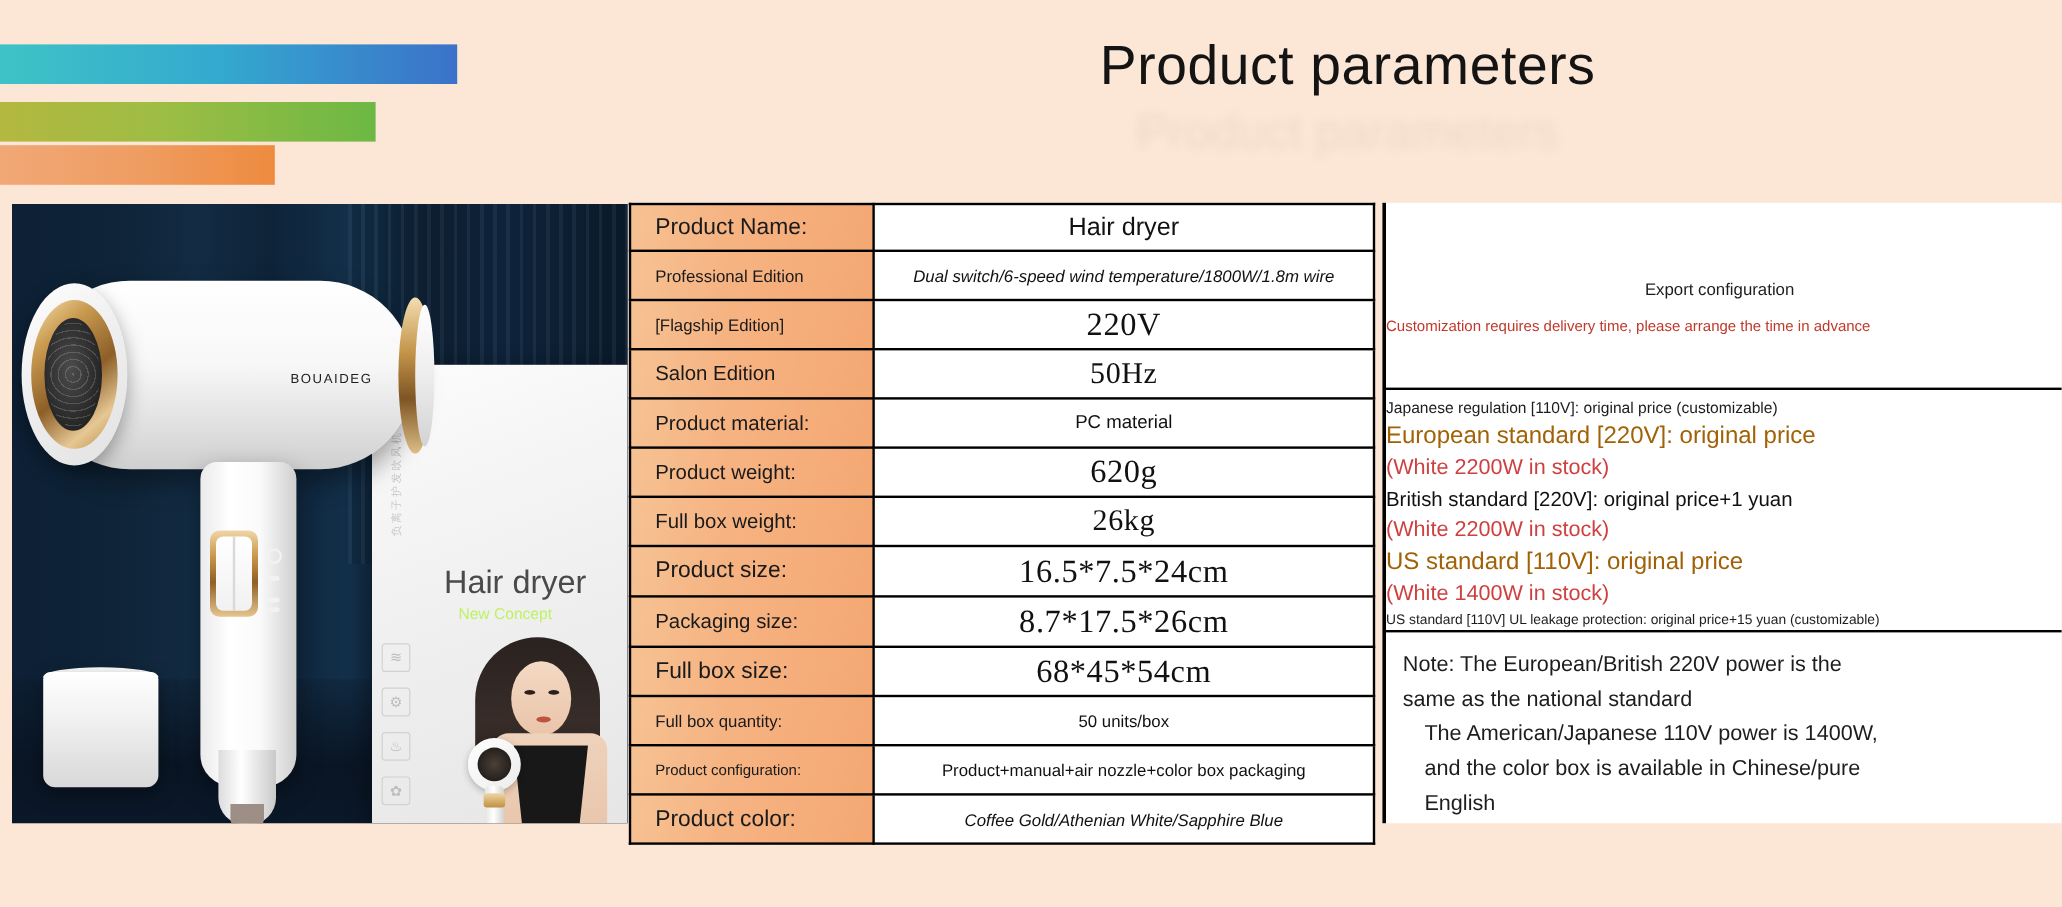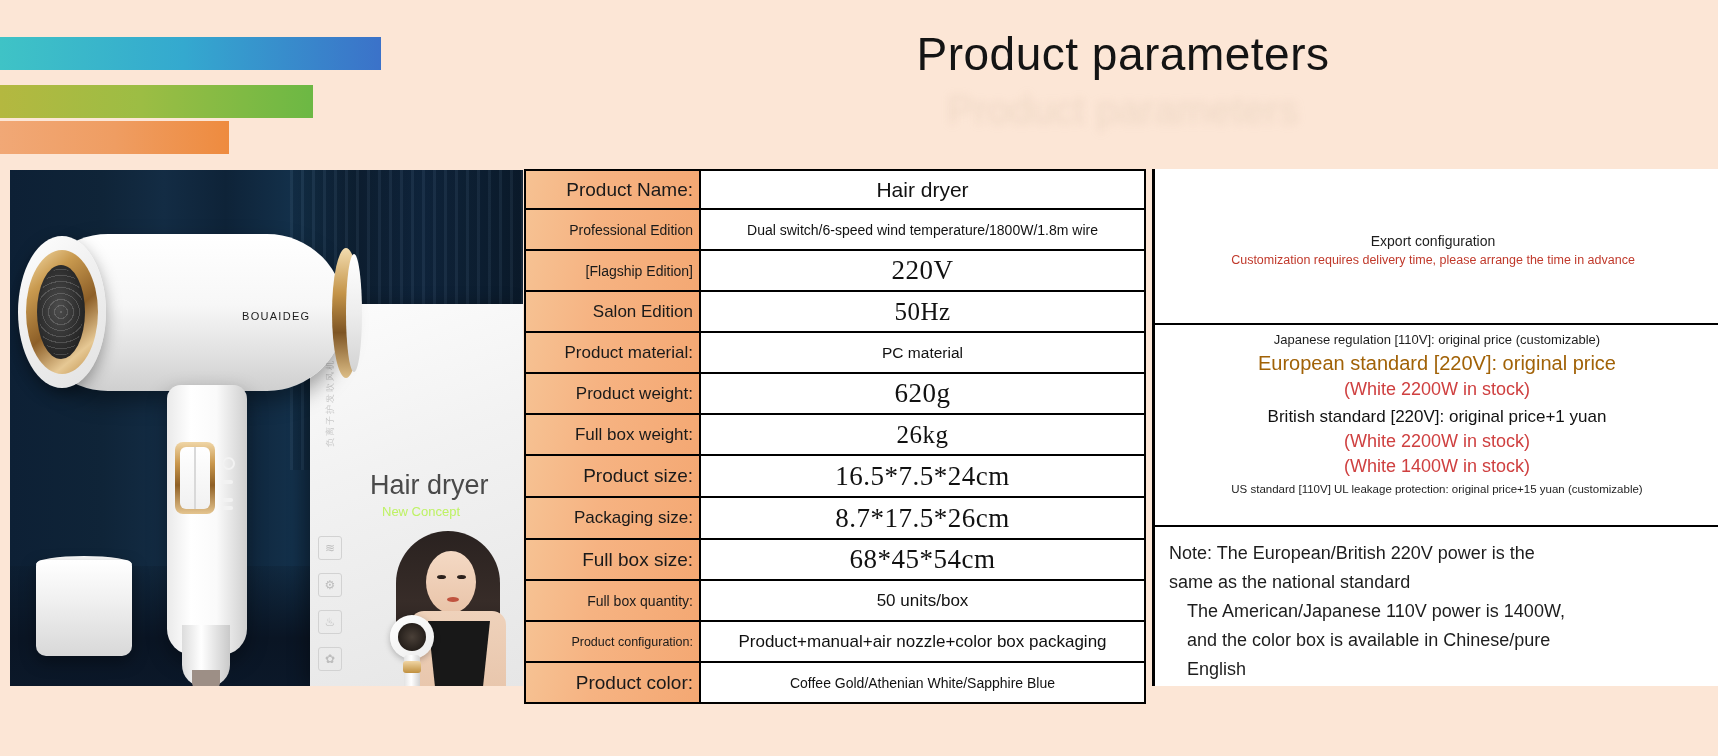--- a/index.html
+++ b/index.html
@@ -355,40 +355,40 @@
     table-layout: fixed;
     background: #ffffff;
   }
   #spec-table td {
     border: 2px solid #000000;
     padding: 0;
     vertical-align: middle;
   }
   #spec-table td.k {
     width: 161px;
-    text-align: right;
+    text-align: left;
     color: #1a1a1a;
     background: linear-gradient(105deg, #f6c293 0%, #f6b382 40%, #f4a873 100%);
-    padding: 0 6px;
+    padding: 0 20px;
   }
   #spec-table td.v {
     text-align: center;
     color: #111111;
     padding: 0 4px;
   }
   .k-lg { font-size: 19px; }
   .k-md { font-size: 17px; }
   .k-sm { font-size: 14px; }
   .k-xs { font-size: 12.5px; }
   .v-sans-lg { font-size: 21px; font-family: "Liberation Sans", sans-serif; }
   .v-sans-md { font-size: 15.5px; font-family: "Liberation Sans", sans-serif; }
-  .v-sans-sm { font-size: 14px; font-family: "Liberation Sans", sans-serif; }
+  .v-sans-sm { font-size: 14px; font-family: "Liberation Sans", sans-serif; font-style: italic; }
   .v-serif-xl { font-size: 27px; font-family: "Liberation Serif", serif; letter-spacing: 0.5px; }
   .v-serif-lg { font-size: 25px; font-family: "Liberation Serif", serif; letter-spacing: 0.5px; }
-  .v-sans-17 { font-size: 17px; font-family: "Liberation Sans", sans-serif; }
+  .v-sans-17 { font-size: 14px; font-family: "Liberation Sans", sans-serif; }
 
   
   #export-panel {
     position: absolute;
     left: 1152px;
     top: 169px;
     width: 566px;
     height: 517px;
     background: #ffffff;
     border-left: 3px solid #000000;
@@ -404,37 +404,37 @@
   #export-config-title {
     position: absolute;
     left: 0; top: 64px;
     width: 556px;
     text-align: center;
     font-size: 14px;
     color: #1d1d1d;
   }
   #export-custom-note {
     position: absolute;
-    left: 0; top: 84px;
+    left: 0; top: 96px;
     width: 556px;
-    text-align: center;
+    text-align: left;
     font-size: 12.5px;
     color: #c0392b;
   }
   #export-mid {
     position: absolute;
     left: 0; top: 156px;
     width: 566px; height: 202px;
     border-bottom: 2px solid #000000;
     border-right: 2px solid #000000;
     box-sizing: border-box;
     padding-top: 5px;
   }
   .std-line {
-    text-align: center;
+    text-align: left;
     white-space: nowrap;
   }
   .std-jp { font-size: 13px; color: #1d1d1d; margin-top: 2px; }
   .std-big { font-size: 20px; color: #a16207; margin-top: 5px; }
   .std-mid { font-size: 17px; color: #111111; margin-top: 7px; }
   .std-red { font-size: 18px; color: #cf4040; margin-top: 4px; }
   .std-ul { font-size: 11.5px; color: #1d1d1d; margin-top: 6px; }
   #export-bottom {
     position: absolute;
     left: 0; top: 358px;
@@ -578,20 +578,21 @@
     <div id="export-config-title">Export configuration</div>
     <div id="export-custom-note">Customization requires delivery time, please arrange the time in advance</div>
   </div>
 
   <div id="export-mid">
     <div class="std-line std-jp">Japanese regulation [110V]: original price (customizable)</div>
     <div class="std-line std-big">European standard [220V]: original price</div>
     <div class="std-line std-red">(White 2200W in stock)</div>
     <div class="std-line std-mid">British standard [220V]: original price+1 yuan</div>
     <div class="std-line std-red">(White 2200W in stock)</div>
+    <div class="std-line std-big">US standard [110V]: original price</div>
     <div class="std-line std-red">(White 1400W in stock)</div>
     <div class="std-line std-ul">US standard [110V] UL leakage protection: original price+15 yuan (customizable)</div>
   </div>
 
   <div id="export-bottom">
     <div class="note-line">Note: The European/British 220V power is the</div>
     <div class="note-line">same as the national standard</div>
     <div class="note-line note-indent">The American/Japanese 110V power is 1400W,</div>
     <div class="note-line note-indent">and the color box is available in Chinese/pure</div>
     <div class="note-line note-indent">English</div>

